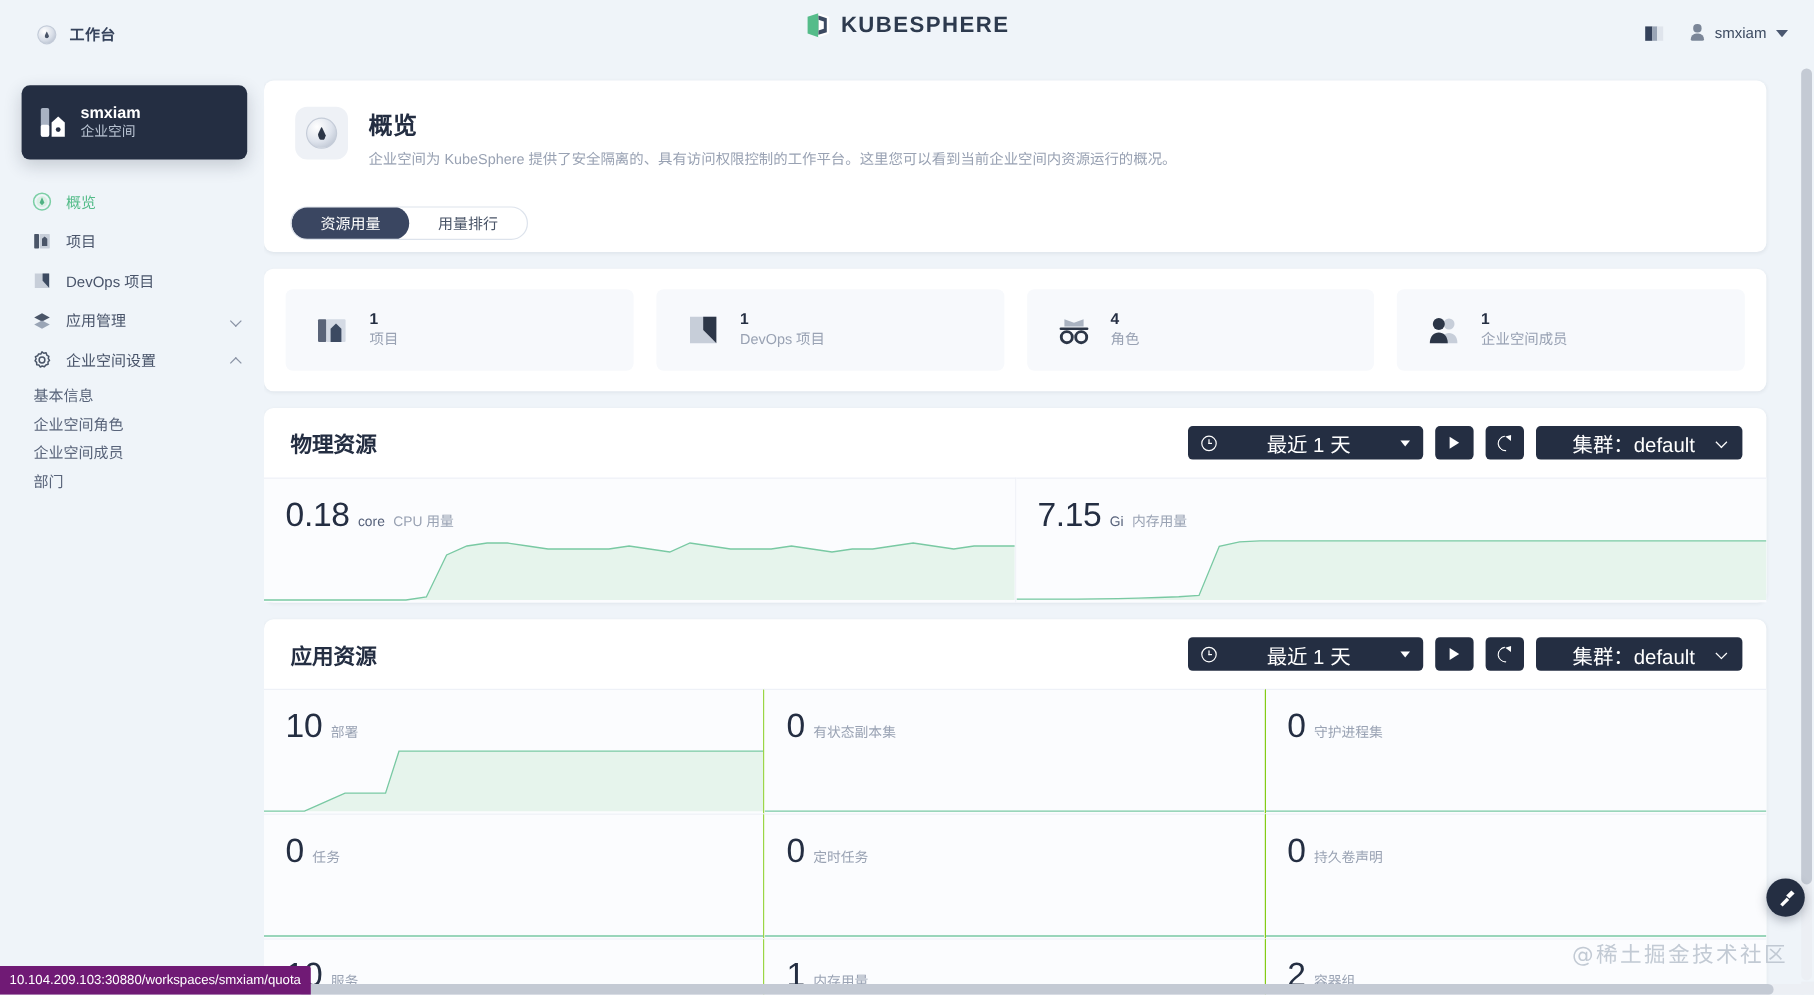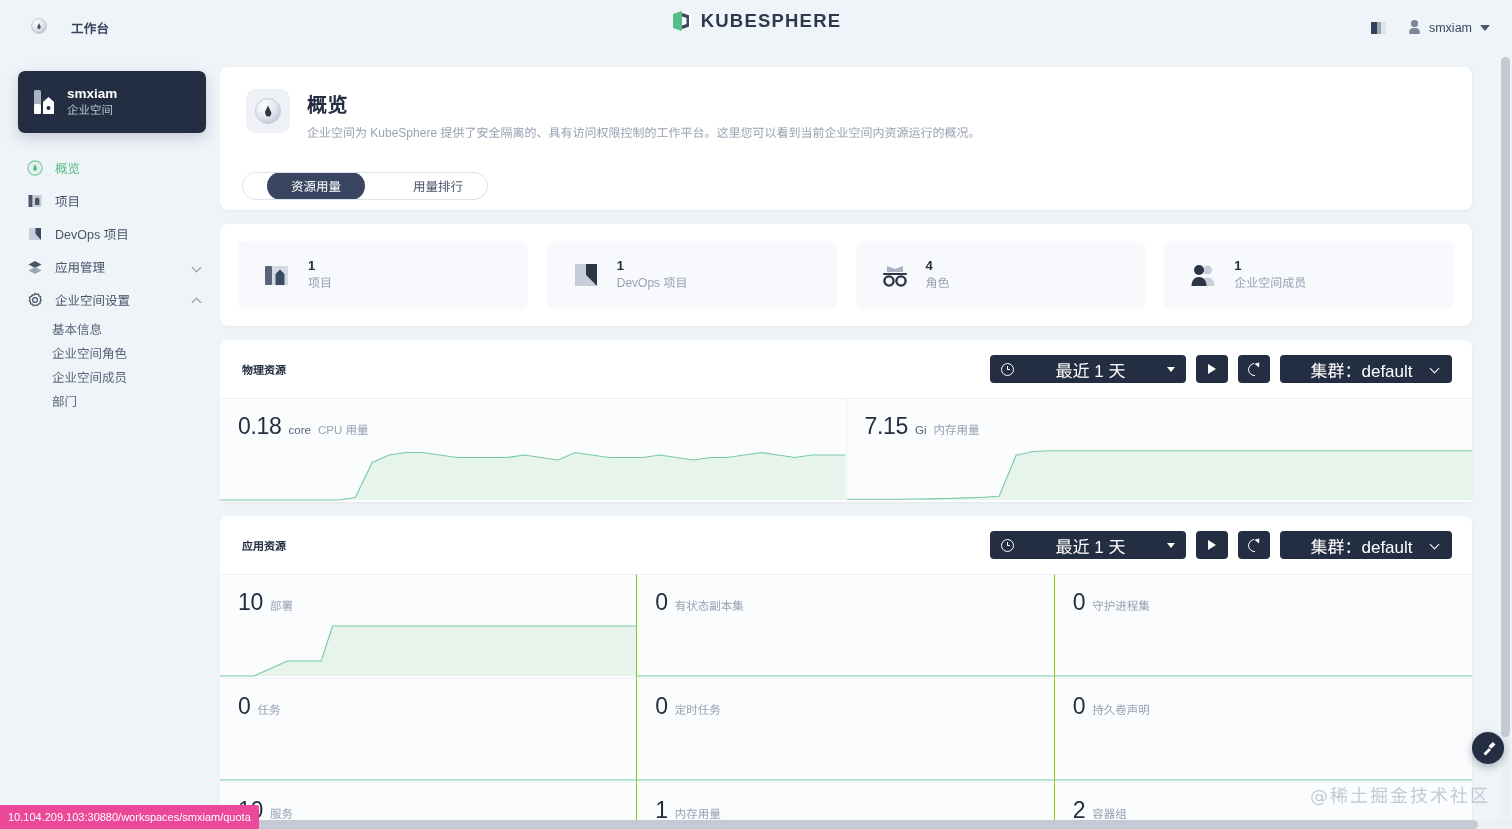--- a/index.html
+++ b/index.html
@@ -15,21 +15,21 @@
 
   
   .topbar {
     position: absolute; top: 0; left: 0;
     width: 1512px; height: 55px;
     background: #eff4f9;
     display: flex; align-items: center;
     z-index: 40;
   }
   .topbar-left {
-    display: flex; align-items: flex-start; gap: 24px;
+    display: flex; align-items: flex-end; gap: 11px;
     margin-left: 31px;
   }
   .wb-icon {
     width: 16px; height: 16px; border-radius: 50%;
     background: radial-gradient(circle at 35% 30%, #ffffff 0%, #d8dee8 55%, #aab4c4 100%);
     border: 1px solid #c3cbd8;
     display: flex; align-items: center; justify-content: center;
   }
   .wb-icon i {
     display: block; width: 4px; height: 6px;
@@ -110,21 +110,21 @@
   .nav-chevron::before {
     content:''; position:absolute; left:1px; top:2px;
     width: 6px; height: 6px;
     border-right: 1.6px solid #8a93a5; border-bottom: 1.6px solid #8a93a5;
     transform: rotate(45deg);
   }
   .nav-chevron.up::before { transform: rotate(-135deg); top: 4px; }
 
   .subnav-item {
     height: 24px; display: flex; align-items: center;
-    padding-left: 52px; cursor: pointer; font-family: Liberation Mono, monospace;
+    padding-left: 28px; cursor: pointer; font-family: Liberation Mono, monospace;
   }
   .subnav-item .sub-label { font-size: 12.5px; color: #59647a; }
   .subnav-item.active .sub-label { color: #8fd9b6; }
 
   
   .main {
     position: absolute; top: 55px; left: 220px;
     width: 1284px; height: 774px;
     overflow: hidden;
     background: #eff4f9;
@@ -167,21 +167,21 @@
   }
   .seg {
     display: inline-flex; align-items: center;
     border: 1px solid #dde3ec; border-radius: 16px;
     height: 28px; background: #ffffff; overflow: hidden;
   }
   .seg-btn {
     height: 28px; min-width: 98px; padding: 0 20px;
     display: flex; align-items: center; justify-content: center;
     font-size: 12.5px; color: #4a5568; cursor: pointer;
-    background: transparent; border: none; border-radius: 16px; margin-left: 24px;
+    background: transparent; border: none; border-radius: 16px;
   }
   .seg-btn.active { background: #3a4661; color: #ffffff; font-weight: 400; }
 
   
   .stats-panel { margin: 14px 14px 0 0; padding: 17px 18px; }
   .stats-row { display: flex; gap: 19px; }
   .stat-card {
     flex: 1; height: 68px; border-radius: 6px;
     background: #f7f9fc;
     display: flex; align-items: center; gap: 16px;
@@ -190,21 +190,21 @@
   .stat-ico { width: 30px; height: 30px; flex: 0 0 30px; position: relative; }
   .stat-num { font-size: 13px; font-weight: 700; color: #242e42; line-height: 16px; }
   .stat-lbl { font-size: 12px; color: #99a2b3; line-height: 17px; margin-top: 1px; }
 
   
   .sec-panel { margin: 14px 14px 0 0; padding: 0; }
   .sec-head {
     height: 58px; display: flex; align-items: center;
     padding: 0 20px 0 22px;
   }
-  .sec-title { font-size: 11px; font-weight: 700; color: #242e42; }
+  .sec-title { font-size: 18px; font-weight: 700; color: #242e42; }
   .sec-ctrls { margin-left: auto; display: flex; align-items: center; gap: 10px; }
 
   .ctrl-dark {
     background: #242e42; color: #fff; border-radius: 4px;
     height: 28px; display: flex; align-items: center;
     font-size: 17px; cursor: pointer; border: none;
   }
   .ctrl-range { width: 196px; padding: 0 11px; gap: 8px; }
   .clock-ico {
     width: 13px; height: 13px; border-radius: 50%;
@@ -254,21 +254,21 @@
   .chev-wh::before {
     content:''; position:absolute; left:0; top:0;
     width: 6px; height: 6px;
     border-right: 1.6px solid #ffffff; border-bottom: 1.6px solid #ffffff;
     transform: rotate(45deg);
   }
   .mini-head {
     position: absolute; top: 14px; left: 18px;
     display: flex; align-items: baseline; gap: 7px; z-index: 3;
   }
-  .mini-val { font-size: 23px; color: #242e42; letter-spacing: -.3px; }
+  .mini-val { font-size: 28px; color: #242e42; letter-spacing: -.3px; }
   .mini-unit { font-size: 11.5px; color: #56617a; font-weight: 400; }
   .mini-lbl { font-size: 11.5px; color: #99a2b3; }
   .mini-chart { position: absolute; left: 0; right: 0; bottom: 0; height: 100%; }
   .mini-chart svg { display: block; width: 100%; height: 100%; }
 
   
   .phys-row { display: flex; }
   .phys-cell {
     flex: 1; height: 104px; position: relative; overflow: hidden;
     background: #fbfcfe; border-top: 1px solid #eef1f7;
@@ -297,21 +297,21 @@
     display: flex; align-items: center; justify-content: center;
     box-shadow: 0 3px 9px rgba(36,46,66,.35);
     cursor: pointer; z-index: 60;
   }
   .fab svg { display: block; }
 
   
   .statusbar {
     position: absolute; left: 0; bottom: 0;
     height: 17px; padding: 12px 8px;
-    background: #ec4899;
+    background: #701a75;
     color: #ffffff; font-size: 11px;
     display: flex; align-items: center;
     border-top-right-radius: 2px;
     z-index: 70;
     font-family: "Liberation Sans", sans-serif;
   }
 
   
   .vscroll {
     position: absolute; right: 2px; top: 57px;

